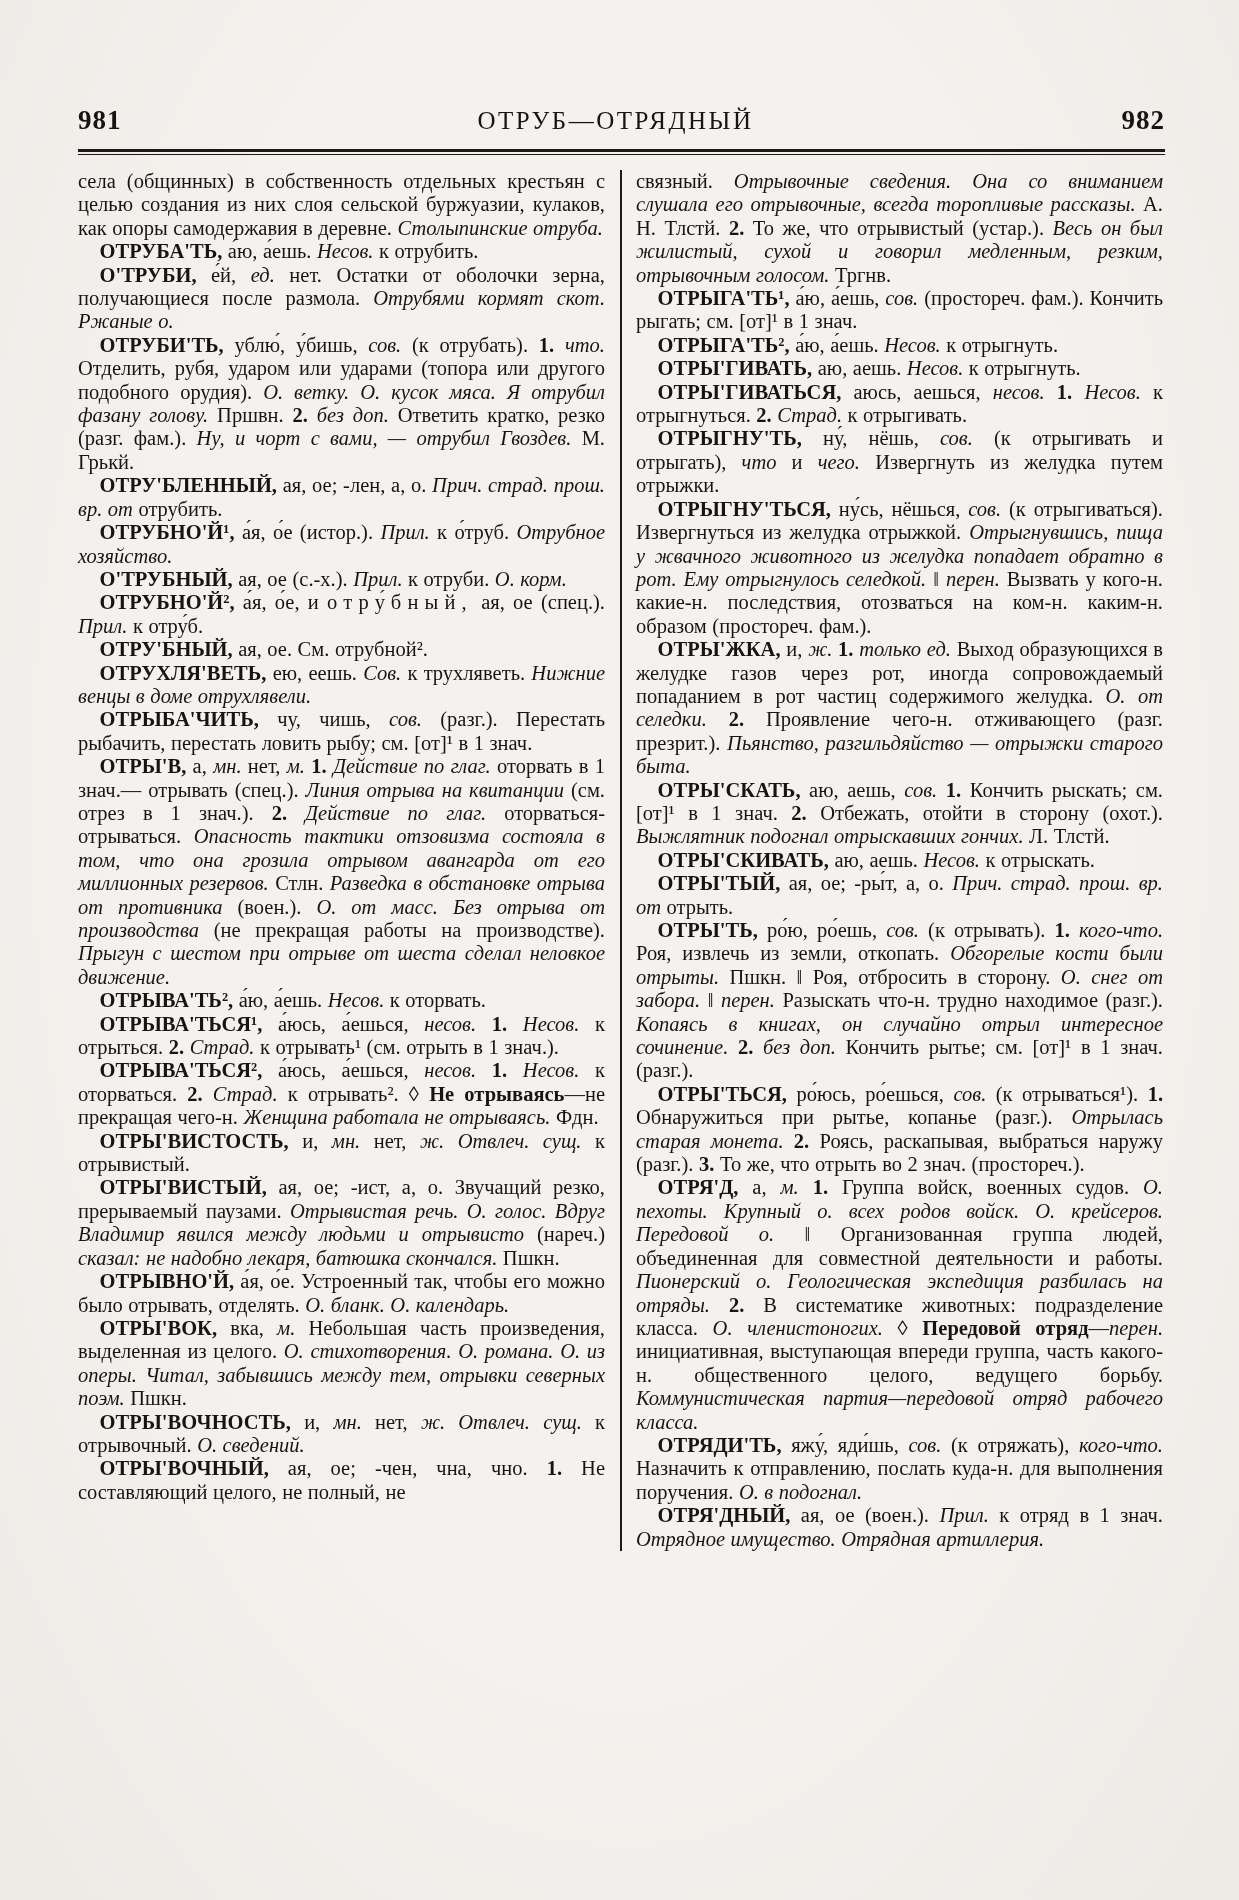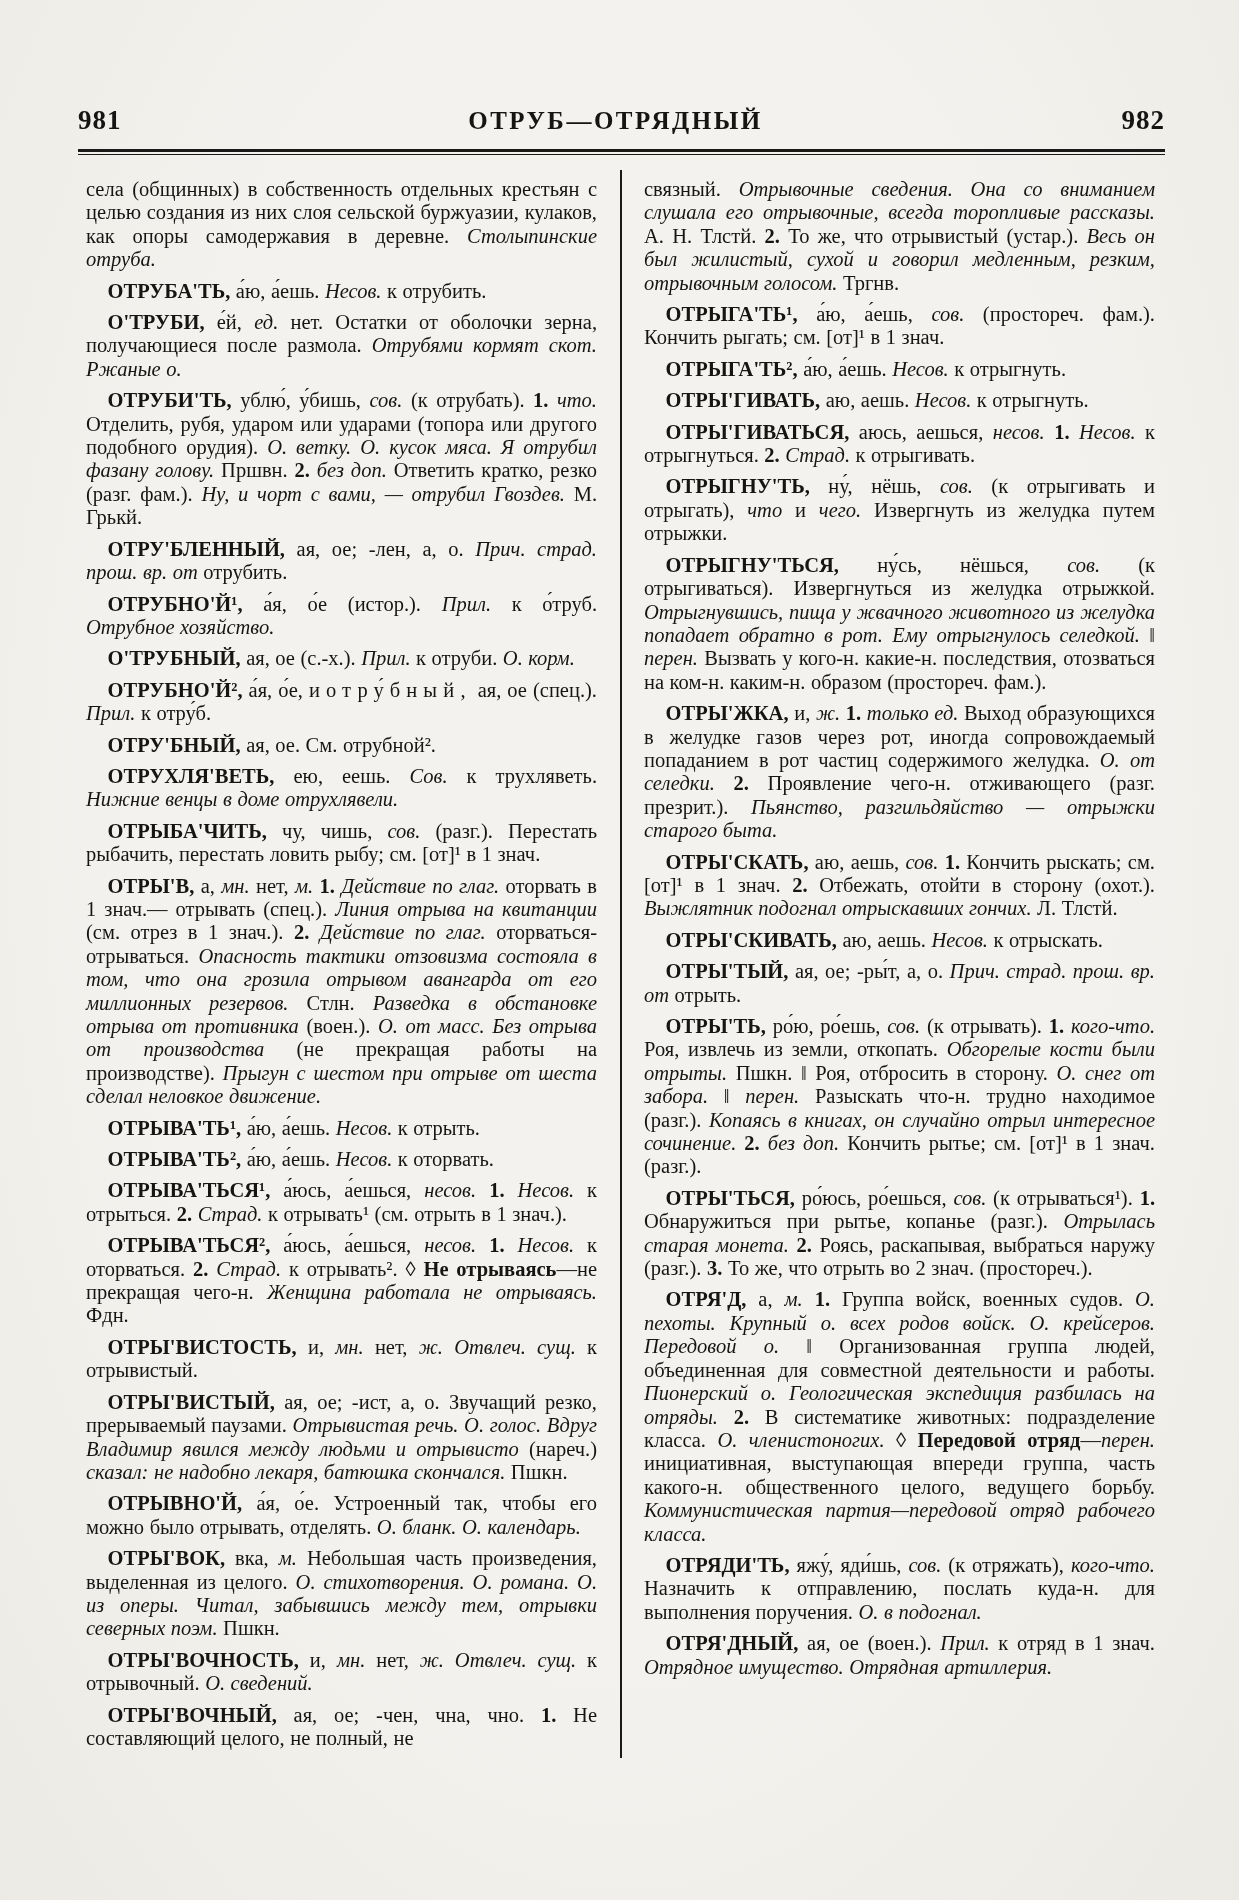--- a/index.html
+++ b/index.html
@@ -21,21 +21,21 @@
     justify-content: space-between;
     align-items: baseline;
   }
   .pagenum {
     font-size: 27px;
     font-weight: bold;
     letter-spacing: 1px;
   }
   .running-title {
     font-size: 25px;
-    font-weight: bold;
+    font-weight: normal;
     letter-spacing: 2.5px;
     transform: translateX(-6px);
     margin-top: 11px;
   }
   .header-rule {
     position: absolute;
     left: 78px; right: 74px; top: 149px;
     height: 2px;
     border-top: 3px solid #1b1a18;
     border-bottom: 1px solid #1b1a18;
@@ -52,21 +52,21 @@
     text-align: justify;
     font-size: 20.5px;
     line-height: 23.4px;
     word-spacing: 0.02em;
   }
   .divider {
     width: 2px;
     background: #1b1a18;
     margin: 0 14px 0 15px;
   }
-  p.entry { margin: 8px; text-indent: 1.05em; }
+  p.entry { margin: 0; text-indent: 1.05em; }
   p.entry.no-indent { text-indent: 0; }
   .run-b  { font-weight: bold; }
   .run-i  { font-style: italic; }
   .run-sp { letter-spacing: 0.3em; }
 </style>
 </head>
 <body>
 
 <div class="page">
   <div class="header-row">
@@ -82,21 +82,20 @@
         <p class="entry"><span class="run-b">О'ТРУБИ,</span><span class="run-n"> е́й, </span><span class="run-i">ед.</span><span class="run-n"> нет. Остатки от оболочки зерна, получающиеся после размола. </span><span class="run-i">Отрубями кормят скот. Ржаные о.</span></p>
         <p class="entry"><span class="run-b">ОТРУБИ'ТЬ,</span><span class="run-n"> ублю́, у́бишь, </span><span class="run-i">сов.</span><span class="run-n"> (к отрубать). </span><span class="run-b">1.</span><span class="run-n"> </span><span class="run-i">что.</span><span class="run-n"> Отделить, рубя, ударом или ударами (топора или другого подобного орудия). </span><span class="run-i">О. ветку. О. кусок мяса. Я отрубил фазану голову.</span><span class="run-n"> Пршвн. </span><span class="run-b">2.</span><span class="run-n"> </span><span class="run-i">без доп.</span><span class="run-n"> Ответить кратко, резко (разг. фам.). </span><span class="run-i">Ну, и чорт с вами, — отрубил Гвоздев.</span><span class="run-n"> М. Грькй.</span></p>
         <p class="entry"><span class="run-b">ОТРУ'БЛЕННЫЙ,</span><span class="run-n"> ая, ое; -лен, а, о. </span><span class="run-i">Прич. страд. прош. вр. от</span><span class="run-n"> отрубить.</span></p>
         <p class="entry"><span class="run-b">ОТРУБНО'Й¹,</span><span class="run-n"> а́я, о́е (истор.). </span><span class="run-i">Прил.</span><span class="run-n"> к о́труб. </span><span class="run-i">Отрубное хозяйство.</span></p>
         <p class="entry"><span class="run-b">О'ТРУБНЫЙ,</span><span class="run-n"> ая, ое (с.-х.). </span><span class="run-i">Прил.</span><span class="run-n"> к отруби. </span><span class="run-i">О. корм.</span></p>
         <p class="entry"><span class="run-b">ОТРУБНО'Й²,</span><span class="run-n"> а́я, о́е, и </span><span class="run-sp">отру́бный,</span><span class="run-n"> ая, ое (спец.). </span><span class="run-i">Прил.</span><span class="run-n"> к отру́б.</span></p>
         <p class="entry"><span class="run-b">ОТРУ'БНЫЙ,</span><span class="run-n"> ая, ое. См. отрубной².</span></p>
         <p class="entry"><span class="run-b">ОТРУХЛЯ'ВЕТЬ,</span><span class="run-n"> ею, еешь. </span><span class="run-i">Сов.</span><span class="run-n"> к трухляветь. </span><span class="run-i">Нижние венцы в доме отрухлявели.</span></p>
         <p class="entry"><span class="run-b">ОТРЫБА'ЧИТЬ,</span><span class="run-n"> чу, чишь, </span><span class="run-i">сов.</span><span class="run-n"> (разг.). Перестать рыбачить, перестать ловить рыбу; см. [от]¹ в 1 знач.</span></p>
         <p class="entry"><span class="run-b">ОТРЫ'В,</span><span class="run-n"> а, </span><span class="run-i">мн.</span><span class="run-n"> нет, </span><span class="run-i">м.</span><span class="run-n"> </span><span class="run-b">1.</span><span class="run-n"> </span><span class="run-i">Действие по глаг.</span><span class="run-n"> оторвать в 1 знач.— отрывать (спец.). </span><span class="run-i">Линия отрыва на квитанции</span><span class="run-n"> (см. отрез в 1 знач.). </span><span class="run-b">2.</span><span class="run-n"> </span><span class="run-i">Действие по глаг.</span><span class="run-n"> оторваться-отрываться. </span><span class="run-i">Опасность тактики отзовизма состояла в том, что она грозила отрывом авангарда от его миллионных резервов.</span><span class="run-n"> Стлн. </span><span class="run-i">Разведка в обстановке отрыва от противника</span><span class="run-n"> (воен.). </span><span class="run-i">О. от масс. Без отрыва от производства</span><span class="run-n"> (не прекращая работы на производстве). </span><span class="run-i">Прыгун с шестом при отрыве от шеста сделал неловкое движение.</span></p>
-        <p class="entry"><span class="run-b">ОТРЫВА'ТЬ¹,</span><span class="run-n"> а́ю, а́ешь. </span><span class="run-i">Несов.</span><span class="run-n"> к отрыть.</span></p>
         <p class="entry"><span class="run-b">ОТРЫВА'ТЬ²,</span><span class="run-n"> а́ю, а́ешь. </span><span class="run-i">Несов.</span><span class="run-n"> к оторвать.</span></p>
         <p class="entry"><span class="run-b">ОТРЫВА'ТЬСЯ¹,</span><span class="run-n"> а́юсь, а́ешься, </span><span class="run-i">несов.</span><span class="run-n"> </span><span class="run-b">1.</span><span class="run-n"> </span><span class="run-i">Несов.</span><span class="run-n"> к отрыться. </span><span class="run-b">2.</span><span class="run-n"> </span><span class="run-i">Страд.</span><span class="run-n"> к отрывать¹ (см. отрыть в 1 знач.).</span></p>
         <p class="entry"><span class="run-b">ОТРЫВА'ТЬСЯ²,</span><span class="run-n"> а́юсь, а́ешься, </span><span class="run-i">несов.</span><span class="run-n"> </span><span class="run-b">1.</span><span class="run-n"> </span><span class="run-i">Несов.</span><span class="run-n"> к оторваться. </span><span class="run-b">2.</span><span class="run-n"> </span><span class="run-i">Страд.</span><span class="run-n"> к отрывать². ◊ </span><span class="run-b">Не отрываясь</span><span class="run-n">—не прекращая чего-н. </span><span class="run-i">Женщина работала не отрываясь.</span><span class="run-n"> Фдн.</span></p>
         <p class="entry"><span class="run-b">ОТРЫ'ВИСТОСТЬ,</span><span class="run-n"> и, </span><span class="run-i">мн.</span><span class="run-n"> нет, </span><span class="run-i">ж.</span><span class="run-n"> </span><span class="run-i">Отвлеч. сущ.</span><span class="run-n"> к отрывистый.</span></p>
         <p class="entry"><span class="run-b">ОТРЫ'ВИСТЫЙ,</span><span class="run-n"> ая, ое; -ист, а, о. Звучащий резко, прерываемый паузами. </span><span class="run-i">Отрывистая речь. О. голос. Вдруг Владимир явился между людьми и отрывисто</span><span class="run-n"> (нареч.) </span><span class="run-i">сказал: не надобно лекаря, батюшка скончался.</span><span class="run-n"> Пшкн.</span></p>
         <p class="entry"><span class="run-b">ОТРЫВНО'Й,</span><span class="run-n"> а́я, о́е. Устроенный так, чтобы его можно было отрывать, отделять. </span><span class="run-i">О. бланк. О. календарь.</span></p>
         <p class="entry"><span class="run-b">ОТРЫ'ВОК,</span><span class="run-n"> вка, </span><span class="run-i">м.</span><span class="run-n"> Небольшая часть произведения, выделенная из целого. </span><span class="run-i">О. стихотворения. О. романа. О. из оперы. Читал, забывшись между тем, отрывки северных поэм.</span><span class="run-n"> Пшкн.</span></p>
         <p class="entry"><span class="run-b">ОТРЫ'ВОЧНОСТЬ,</span><span class="run-n"> и, </span><span class="run-i">мн.</span><span class="run-n"> нет, </span><span class="run-i">ж.</span><span class="run-n"> </span><span class="run-i">Отвлеч. сущ.</span><span class="run-n"> к отрывочный. </span><span class="run-i">О. сведений.</span></p>
         <p class="entry"><span class="run-b">ОТРЫ'ВОЧНЫЙ,</span><span class="run-n"> ая, ое; -чен, чна, чно. </span><span class="run-b">1.</span><span class="run-n"> Не составляющий целого, не полный, не</span></p>
       </div>

